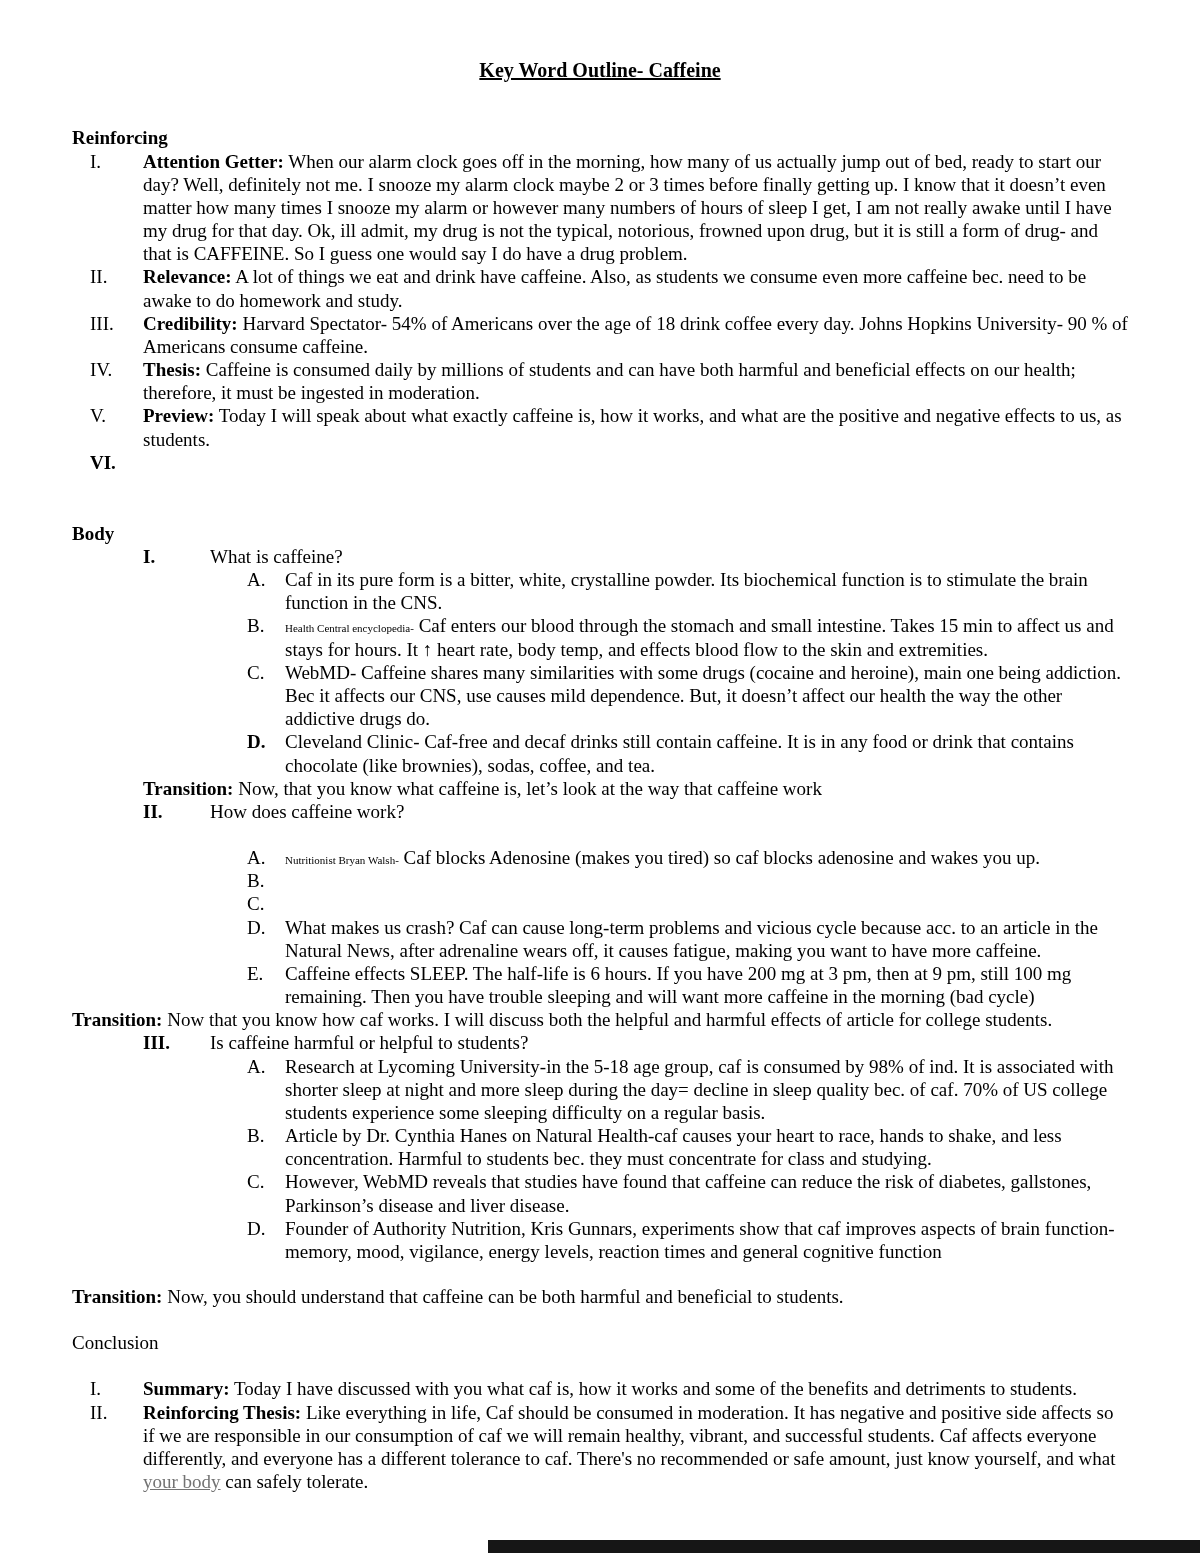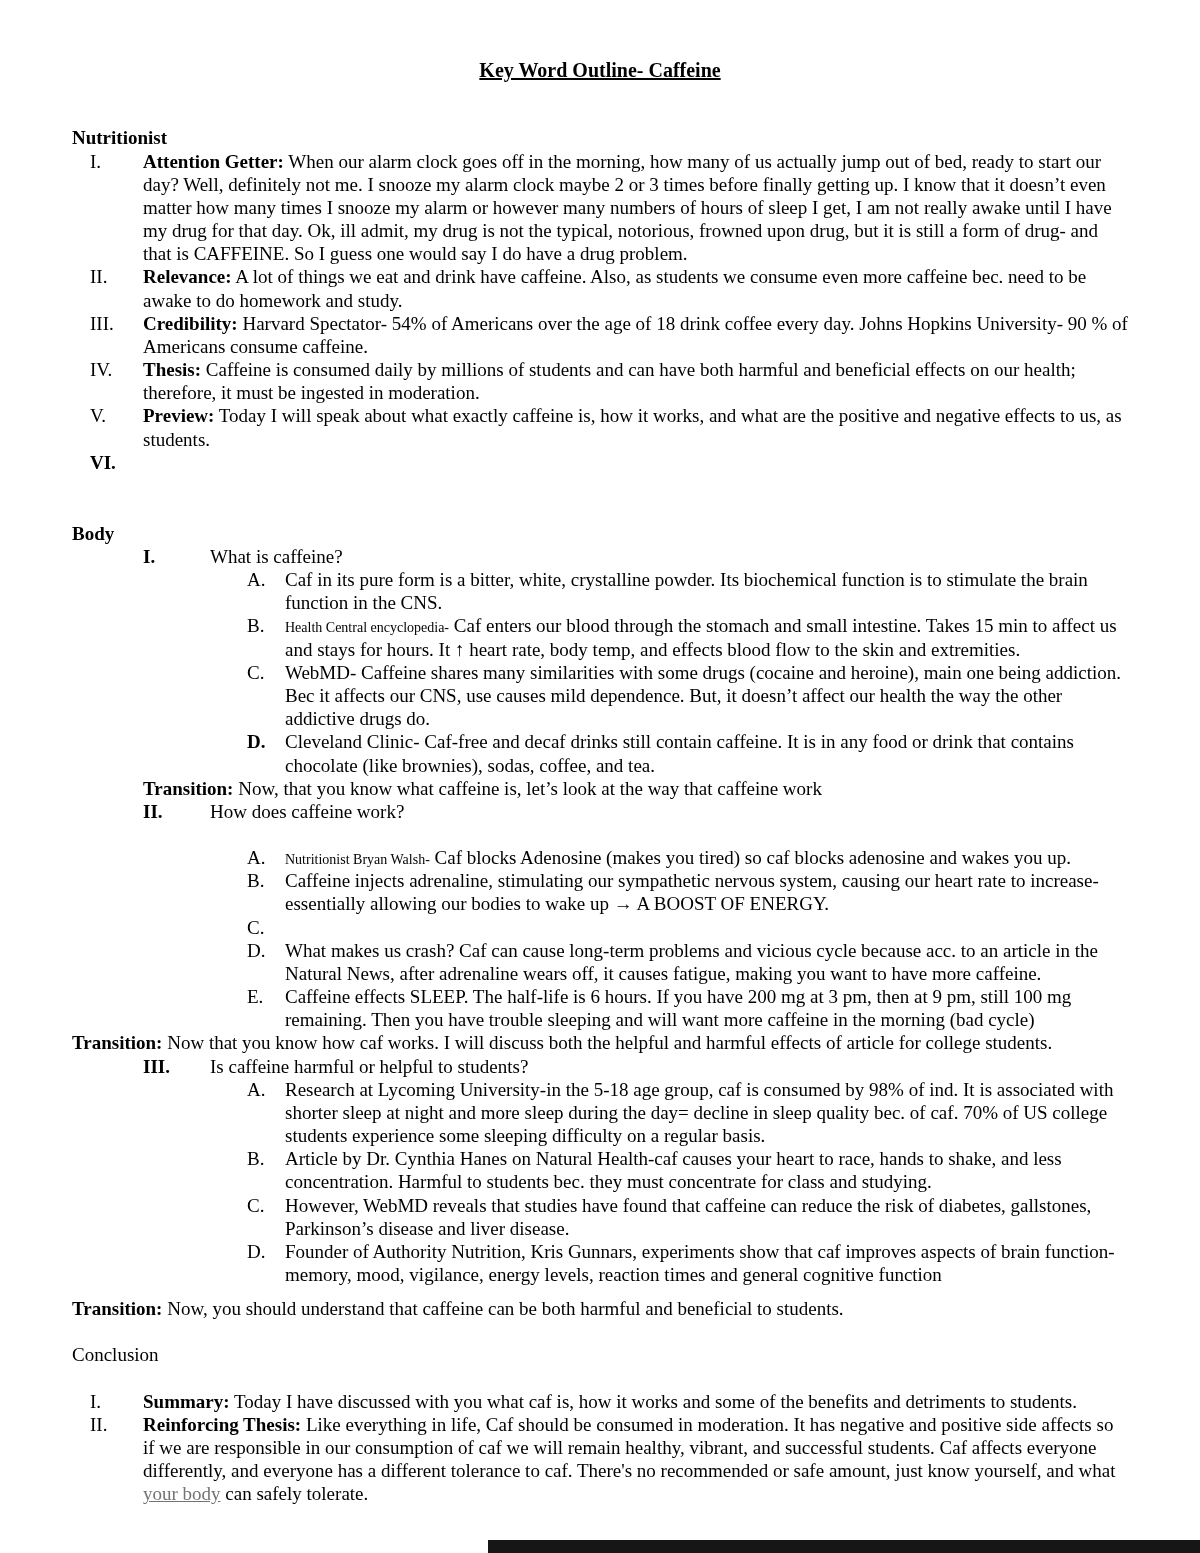--- a/index.html
+++ b/index.html
@@ -34,24 +34,24 @@
   
   .n1 { flex: 0 0 71px; padding-left: 18px; box-sizing: border-box; }
   
   .row-l2 { padding-left: 71px; }
   .n2 { flex: 0 0 67px; font-weight: bold; }
   
   .row-l3 { padding-left: 175px; }
   .n3 { flex: 0 0 38px; }
   .txt { flex: 1; }
   .bold { font-weight: bold; flex-direction: column; }
-  .small-lead { font-size: 14px; }
+  .small-lead { font-size: 11px; }
   .t-indent { padding-left: 71px; }
   .gap-top { margin-top: 23px; }
-  .gap-top-sm { margin-top: 11px; }
+  .gap-top-sm { margin-top: 22px; }
   .conclusion-heading {
     font-weight: normal;
     margin-top: 23px;
     margin-bottom: 23px;
   }
   a.doclink {
     color: #737373;
     text-decoration: underline;
     cursor: pointer;
   }
@@ -64,21 +64,21 @@
     background: #161616;
   }
 </style>
 </head>
 <body>
 
 <div class="content">
 
   <div class="title">Key Word Outline- Caffeine</div>
 
-  <div class="heading">Nutritionist</div>
+  <div class="heading">Reinforcing</div>
 
   <div class="row">
     <span class="n1">I.</span>
     <span class="txt"><strong>Attention Getter:</strong> <span>When our alarm clock goes off in the morning, how many of us actually jump out of bed, ready to start our day? Well, definitely not me. I snooze my alarm clock maybe 2 or 3 times before finally getting up. I know that it doesn’t even matter how many times I snooze my alarm or however many numbers of hours of sleep I get, I am not really awake until I have my drug for that day. Ok, ill admit, my drug is not the typical, notorious, frowned upon drug, but it is still a form of drug- and that is CAFFEINE. So I guess one would say I do have a drug problem.</span></span>
   </div>
 
   <div class="row">
     <span class="n1">II.</span>
     <span class="txt"><strong>Relevance:</strong> <span>A lot of things we eat and drink have caffeine. Also, as students we consume even more caffeine bec. need to be awake to do homework and study.</span></span>
   </div>
@@ -137,21 +137,20 @@
     <span class="txt">How does caffeine work?</span>
   </div>
 
   <div class="row row-l3 gap-top">
     <span class="n3">A.</span>
     <span class="txt"><span class="small-lead">Nutritionist Bryan Walsh-</span> <span>Caf blocks Adenosine (makes you tired) so caf blocks adenosine and wakes you up.</span></span>
   </div>
 
   <div class="row row-l3">
     <span class="n3">B.</span>
-    <span class="txt">Caffeine injects adrenaline, stimulating our sympathetic nervous system, causing our heart rate to increase- essentially allowing our bodies to wake up → A BOOST OF ENERGY.</span>
   </div>
 
   <div class="row row-l3">
     <span class="n3">C.</span>
   </div>
 
   <div class="row row-l3">
     <span class="n3">D.</span>
     <span class="txt">What makes us crash? Caf can cause long-term problems and vicious cycle because acc. to an article in the Natural News, after adrenaline wears off, it causes fatigue, making you want to have more caffeine.</span>
   </div>

